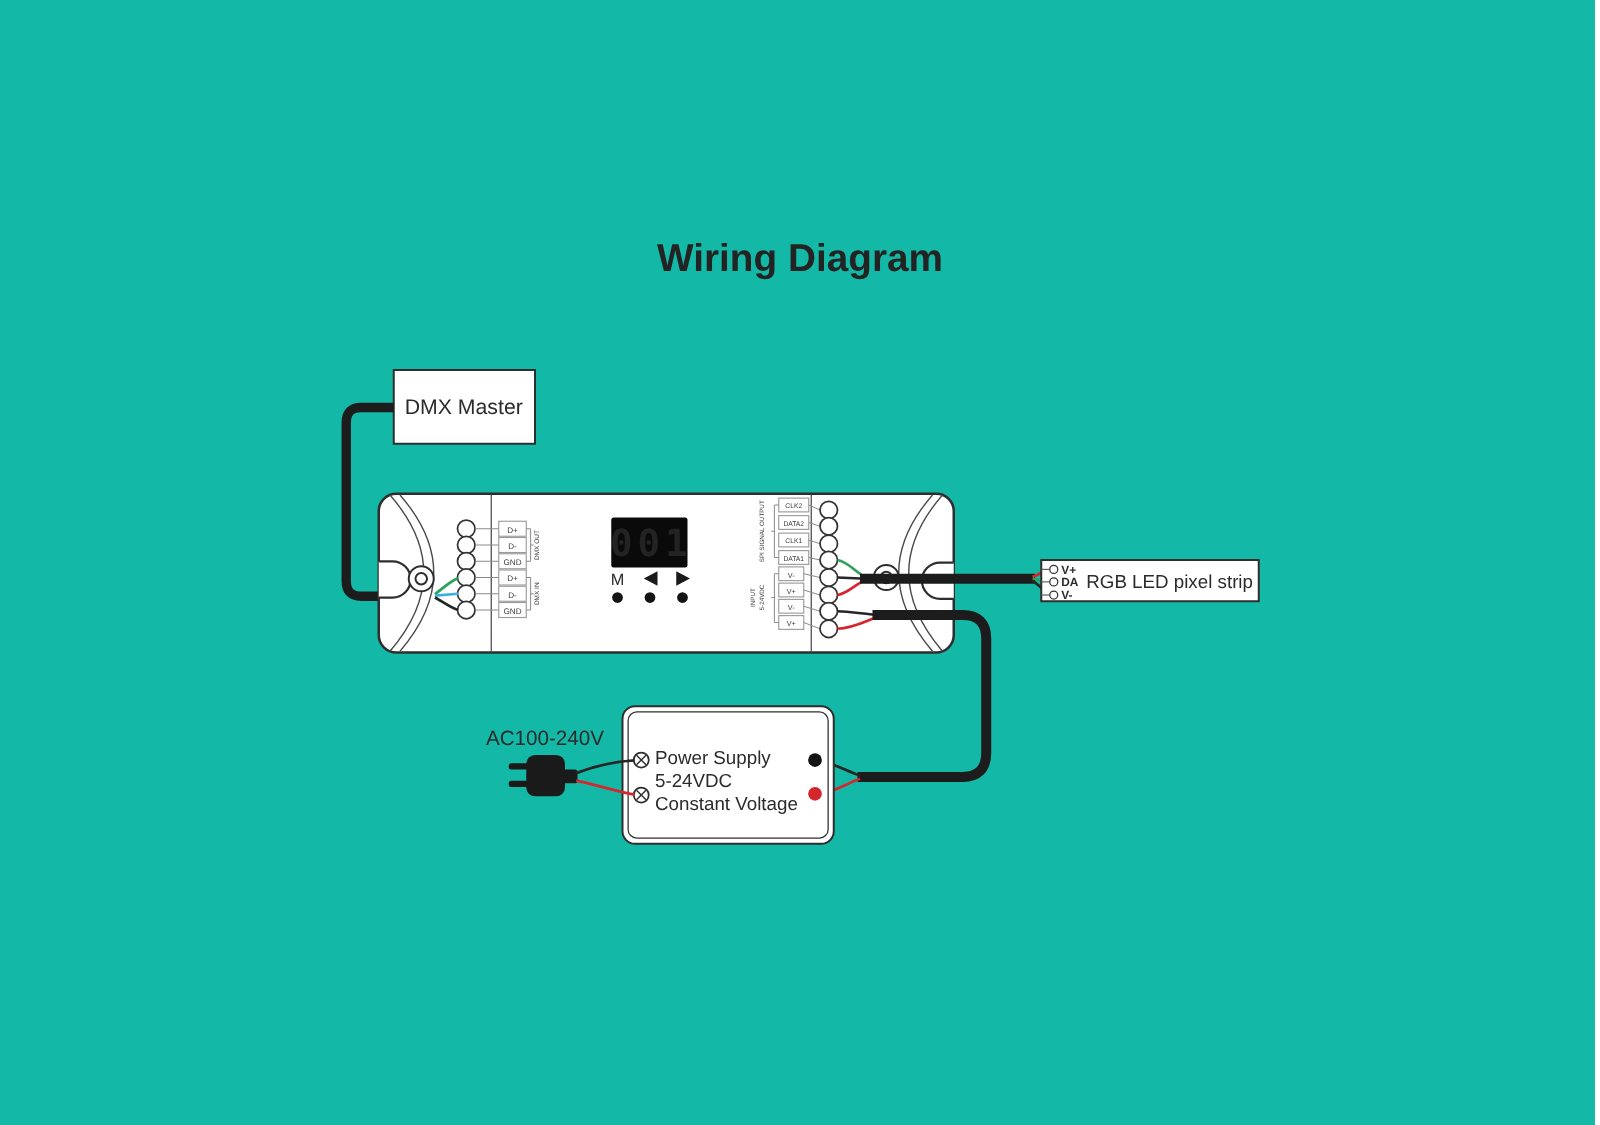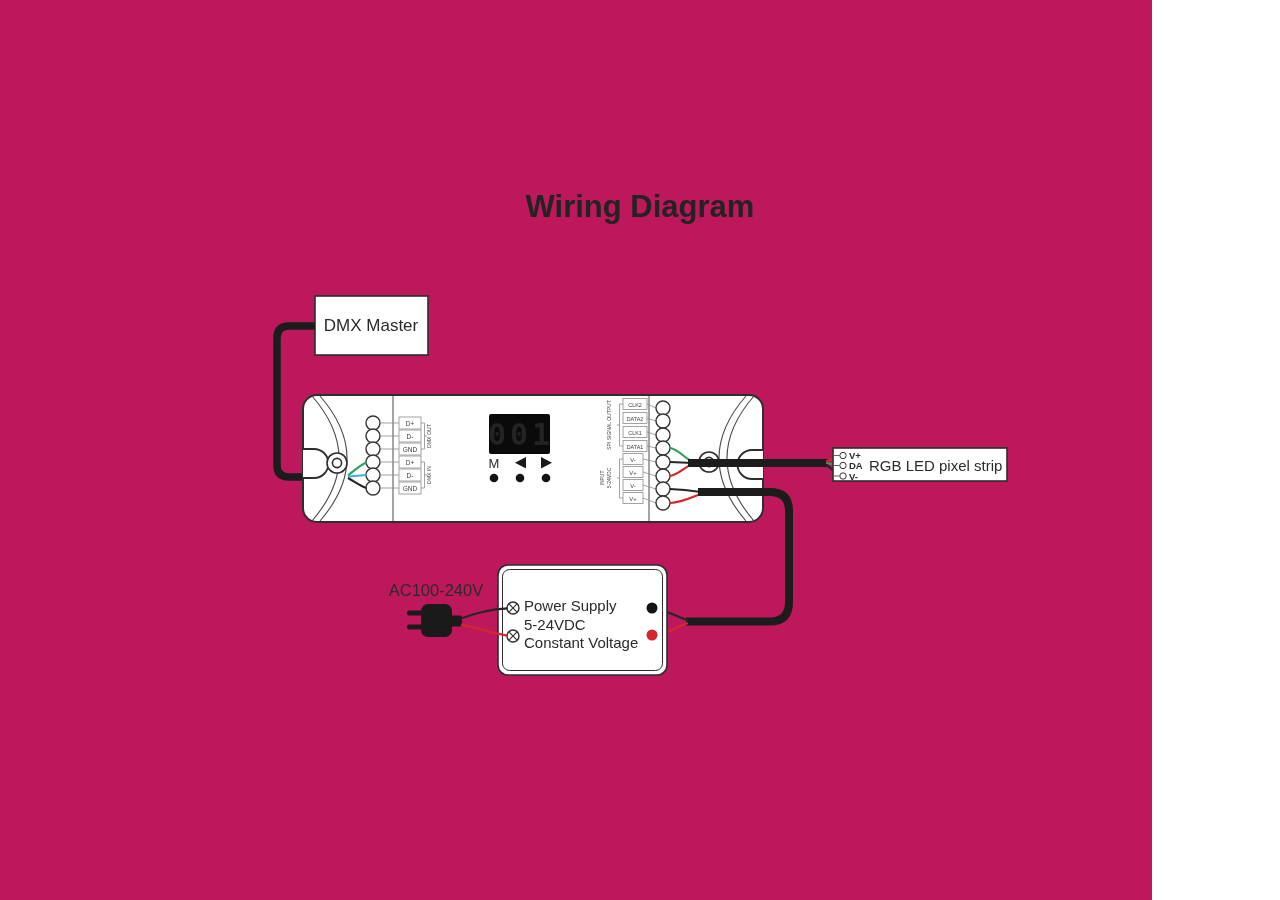--- a/index.html
+++ b/index.html
@@ -1,16 +1,16 @@
 <!DOCTYPE html>
 <html><head>
 <meta charset="utf-8">
 <style>
   html,body{margin:0;padding:0;background:#ffffff;}
-  .stage{position:relative;width:1152px;height:900px;background:#be185d;overflow:hidden;}
+  .stage{position:relative;width:1276px;height:900px;background:#14b8a6;overflow:hidden;}
   svg text{font-family:"Liberation Sans", sans-serif;fill:#232323;}
   .seg{font-family:"DejaVu Sans Mono", monospace;font-weight:bold;letter-spacing:4px;}
   .gothic{fill:#2b2b2b;}
   .tiny{fill:#3c3c3c;}
 </style>
 </head>
 <body>
 
 <div class="stage">
 <svg width="1280" height="900" viewBox="0 0 1280 900" xmlns="http://www.w3.org/2000/svg">

